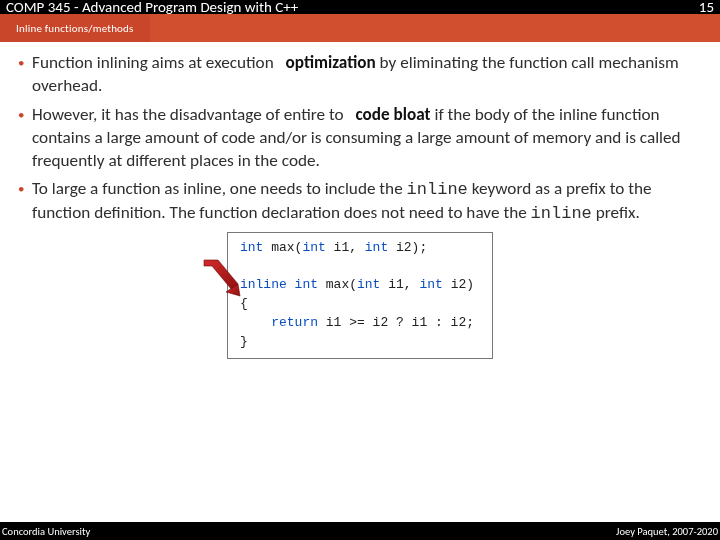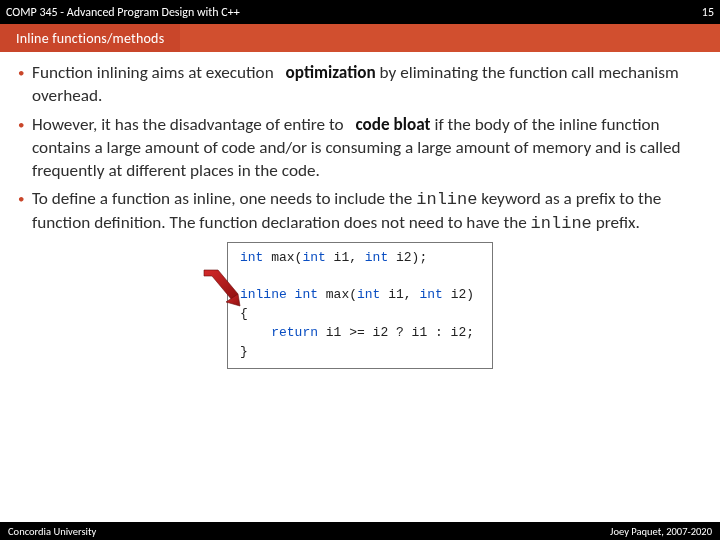--- a/index.html
+++ b/index.html
@@ -8,41 +8,41 @@
     height: 540px;
     font-family: "Segoe UI", Calibri, Arial, sans-serif;
     background: #fff;
     color: #3a3a3a;
     position: relative;
     overflow: hidden;
   }
   .topbar {
     background: #000;
     color: #fff;
-    height: 24px;
-    font-size: 12px;
+    height: 14px;
+    font-size: 15px;
     display: flex;
     justify-content: space-between;
     align-items: center;
     padding: 0 6px;
   }
   .titlebar {
     background: #d14f2f;
     color: #fff;
     height: 28px;
     display: flex;
     align-items: center;
   }
   .titlebar-inner {
     background: #c9462a;
     padding: 8px 16px;
     height: 100%;
     display: flex;
     align-items: center;
-    font-size: 14px;
+    font-size: 11px;
     font-weight: 300;
     letter-spacing: 0.2px;
   }
   .content {
     padding: 10px 18px 0 18px;
   }
   ul.bullets {
     list-style: none;
   }
   ul.bullets > li {
@@ -95,21 +95,21 @@
     bottom: 0;
     left: 0;
     right: 0;
     background: #000;
     color: #fff;
     height: 18px;
     font-size: 10.5px;
     display: flex;
     justify-content: space-between;
     align-items: center;
-    padding: 0 8px;
+    padding: 0 2px;
   }
   .footer .mid { position: absolute; left: 50%; transform: translateX(-50%); }
 </style>
 </head>
 <body>
 
 <div class="topbar">
   <span>COMP 345 - Advanced Program Design with C++</span>
   <span>15</span>
 </div>
@@ -120,21 +120,21 @@
 
 <div class="content">
   <ul class="bullets">
     <li>
       <span>Function inlining aims at execution </span><span class="kw-bold">optimization</span><span> by eliminating the function call mechanism overhead.</span>
     </li>
     <li>
       <span>However, it has the disadvantage of entire to </span><span class="kw-bold">code bloat</span><span> if the body of the inline function contains a large amount of code and/or is consuming a large amount of memory and is called frequently at different places in the code.</span>
     </li>
     <li>
-      <span>To define a function as inline, one needs to include the </span><span class="kw-mono">inline</span><span> keyword as a prefix to the function definition. The function declaration does not need to have the </span><span class="kw-mono">inline</span><span> prefix.</span>
+      <span>To large a function as inline, one needs to include the </span><span class="kw-mono">inline</span><span> keyword as a prefix to the function definition. The function declaration does not need to have the </span><span class="kw-mono">inline</span><span> prefix.</span>
     </li>
   </ul>
 
   <div class="codeblock-wrap">
     <div class="arrow">
       <svg width="42" height="40" viewBox="0 0 42 40">
         <defs>
           <linearGradient id="g" x1="0" y1="0" x2="1" y2="1">
             <stop offset="0" stop-color="#d42a2a"></stop>
             <stop offset="1" stop-color="#8e0f0f"></stop>

